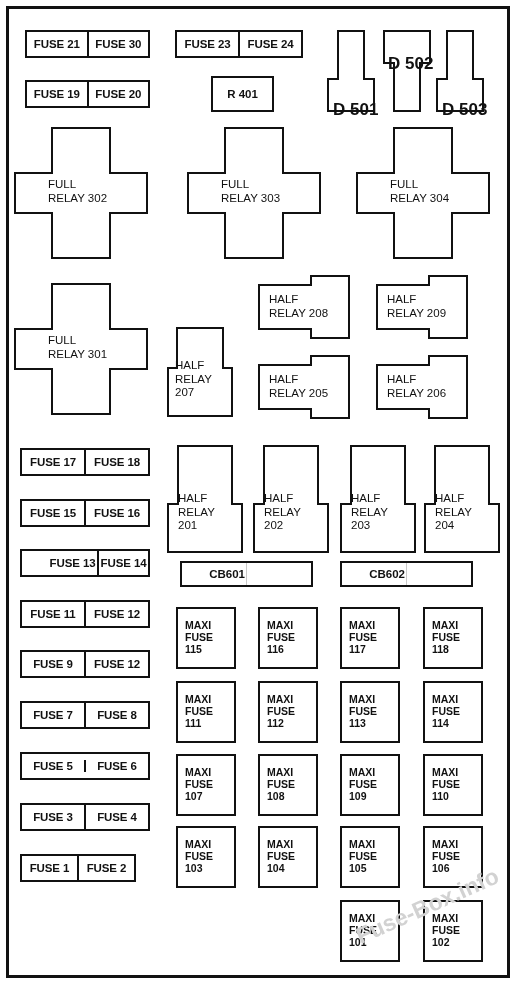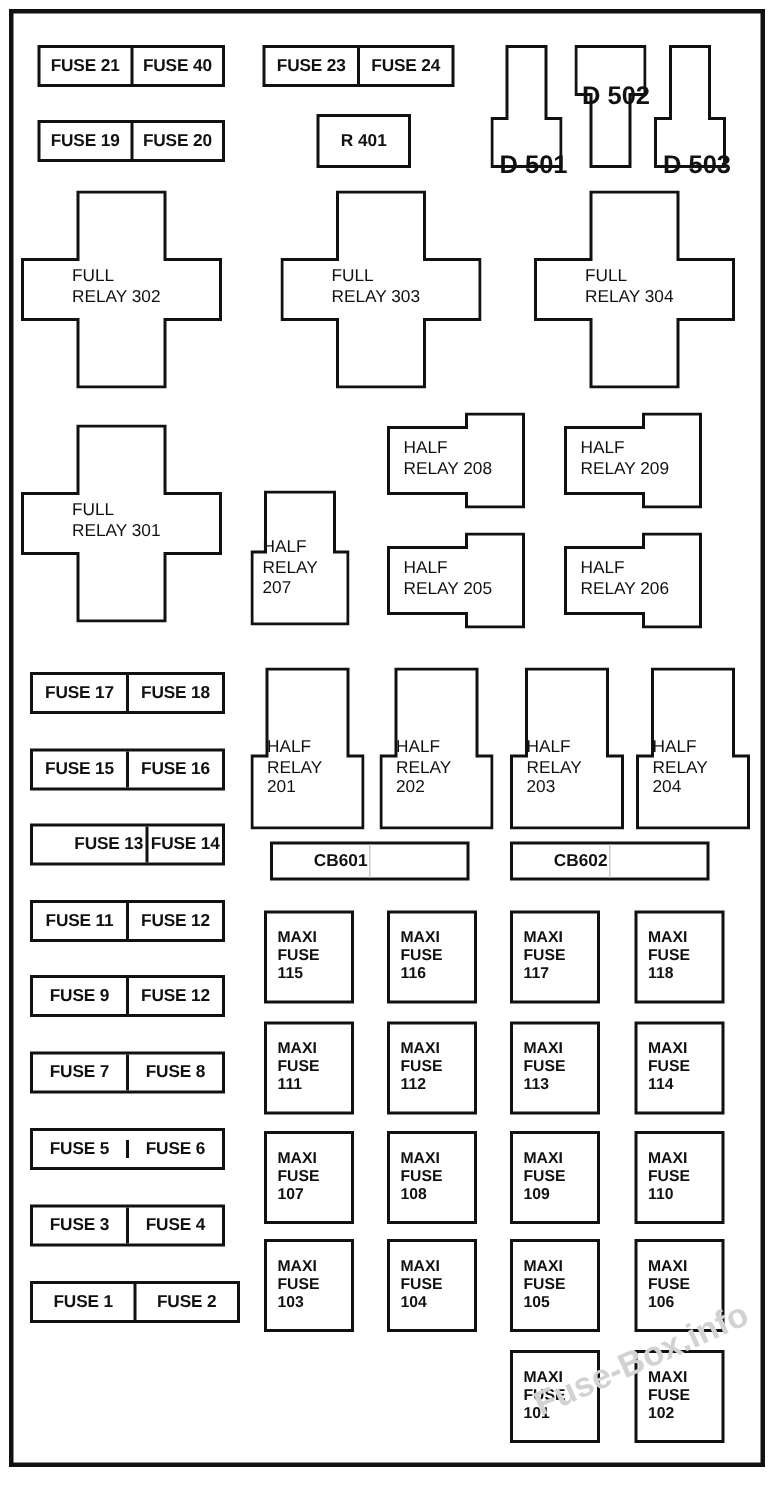--- a/index.html
+++ b/index.html
@@ -148,21 +148,21 @@
 </style>
 </head>
 <body>
 
 <div id="diagram">
 
   <div class="outer-frame"></div>
 
   <div class="fuse-pair" style="left:25px; top:30px; width:125px; height:28px;">
     <div class="fuse-cell">FUSE 21</div>
-    <div class="fuse-cell">FUSE 40</div>
+    <div class="fuse-cell">FUSE 30</div>
   </div>
 
   <div class="fuse-pair" style="left:25px; top:80px; width:125px; height:28px;">
     <div class="fuse-cell">FUSE 19</div>
     <div class="fuse-cell">FUSE 20</div>
   </div>
 
   <div class="fuse-pair" style="left:175px; top:30px; width:128px; height:28px;">
     <div class="fuse-cell">FUSE 23</div>
     <div class="fuse-cell">FUSE 24</div>
@@ -359,21 +359,21 @@
   <div class="fuse-pair" style="left:20px; top:752px; width:130px; height:28px;align-items:center;">
     <div class="fuse-cell">FUSE 5</div>
     <div class="fuse-cell">FUSE 6</div>
   </div>
 
   <div class="fuse-pair" style="left:20px; top:803px; width:130px; height:28px;">
     <div class="fuse-cell">FUSE 3</div>
     <div class="fuse-cell">FUSE 4</div>
   </div>
 
-  <div class="fuse-pair" style="left:20px; top:854px; width:140px; height:28px;">
+  <div class="fuse-pair" style="left:20px; top:854px; width:116px; height:28px;">
     <div class="fuse-cell">FUSE 1</div>
     <div class="fuse-cell">FUSE 2</div>
   </div>
 
   <div class="cb-box" style="left:180px; top:561px; width:133px; height:26px;">
     <div class="cb-half left">CB601</div>
     <div class="cb-half right"></div>
   </div>
 
   <div class="cb-box" style="left:340px; top:561px; width:133px; height:26px;">

